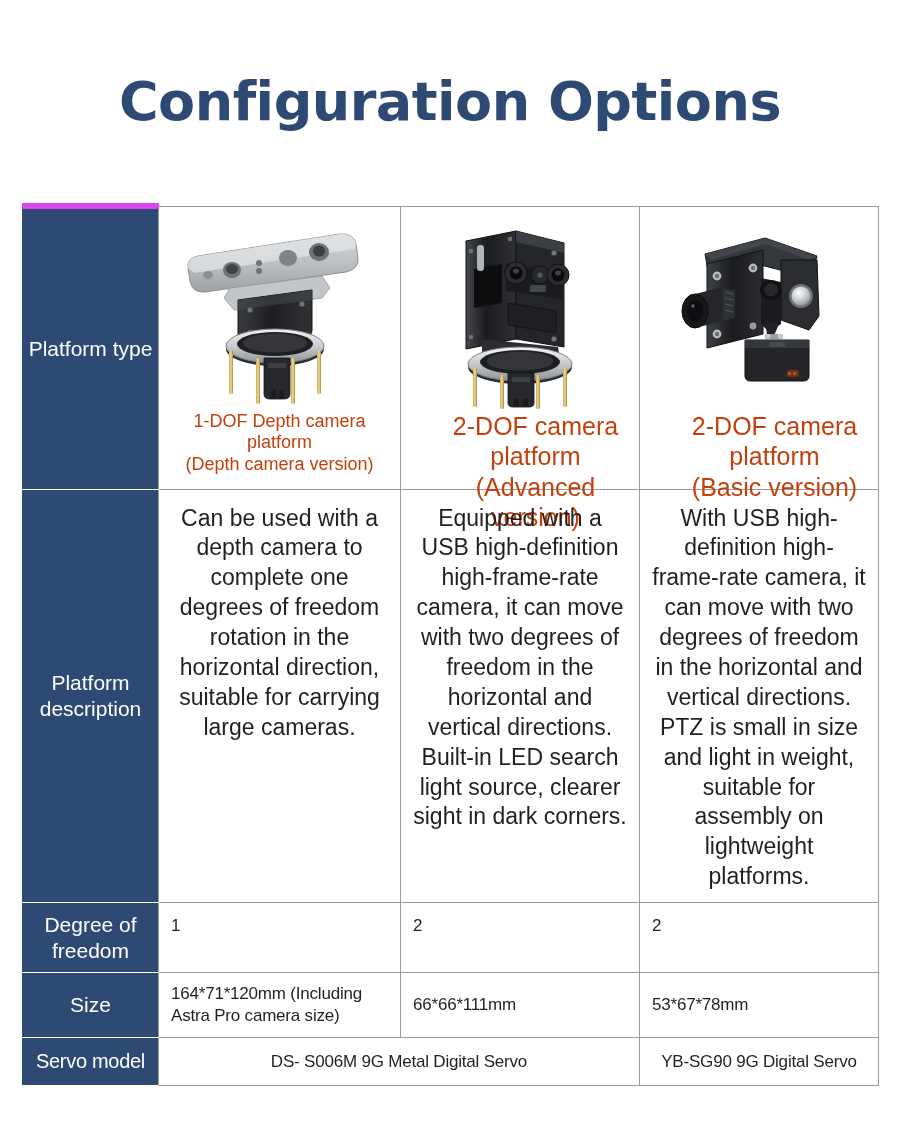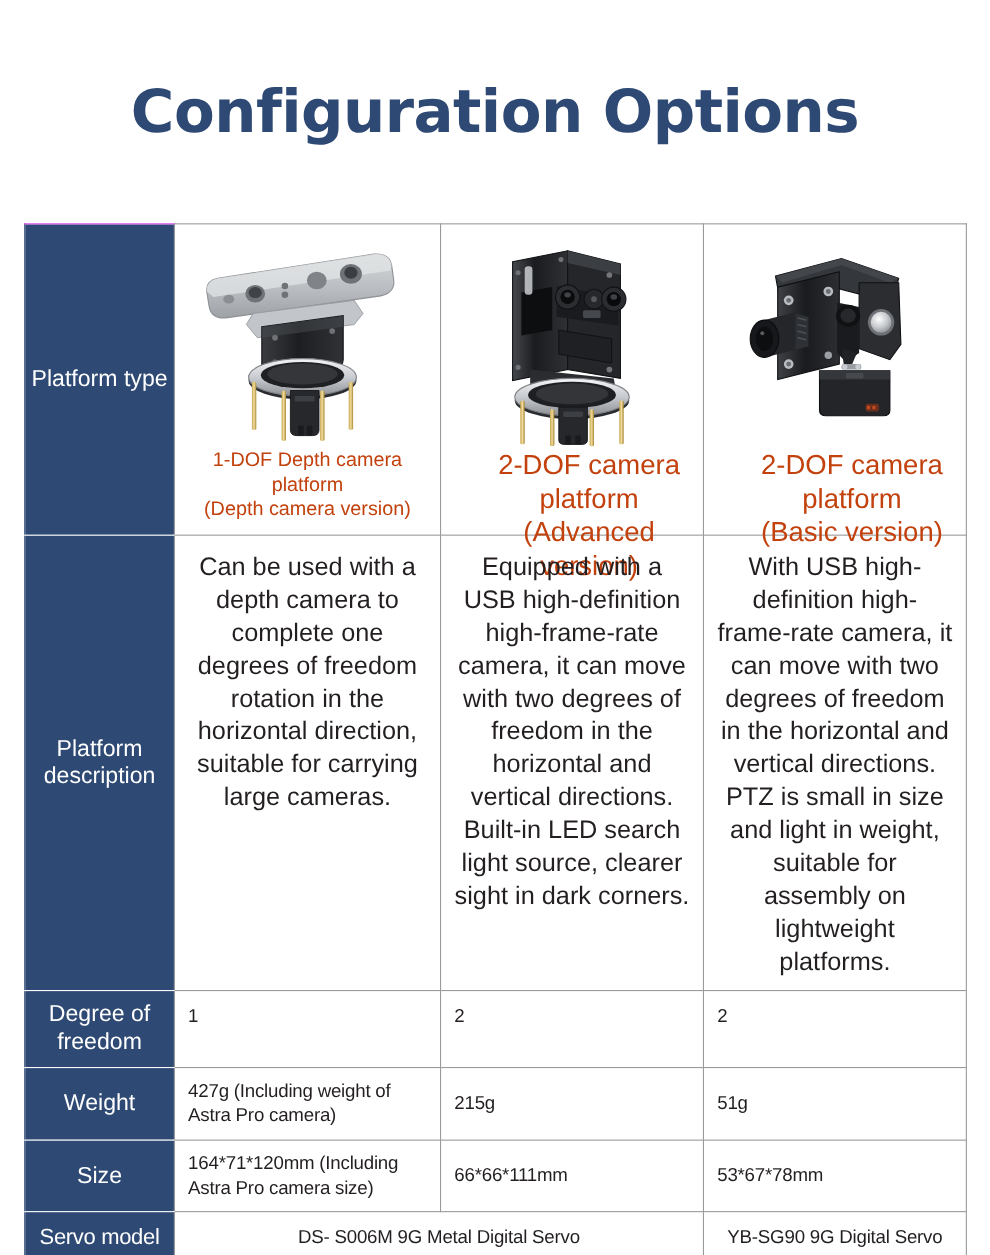--- a/index.html
+++ b/index.html
@@ -68,21 +68,21 @@
     color: #ffffff;
     text-align: center;
     font-size: 21px;
     line-height: 1.22;
     padding: 4px 4px;
     border-left: 1px solid #2e4a74;
     border-right: 1px solid #9a9a9a;
     border-top: 1px solid #ffffff;
     border-bottom: 1px solid #ffffff;
   }
-  td.label-cell.first { border-top: 1px solid #d946ef; }
+  td.label-cell.first { border-top: 6px solid #d946ef; }
   td.label-cell.last  { border-bottom: 1px solid #2e4a74; }
   td.label-cell.narrow-text { font-size: 20px; letter-spacing: -0.3px; }
 
   
   td.body-cell {
     font-size: 17.5px;
     line-height: 1.28;
     padding: 10px 12px;
     vertical-align: middle;
     text-align: left;
@@ -378,26 +378,20 @@
       </tr>
 
       <tr style="height:70px;">
         <td class="label-cell">Degree of freedom</td>
         <td class="body-cell compact top-align" style="padding-top:12px;">1</td>
         <td class="body-cell compact top-align" style="padding-top:12px;">2</td>
         <td class="body-cell compact top-align" style="padding-top:12px;">2</td>
       </tr>
 
 
-      <tr style="height:66px;">
-        <td class="label-cell">Weight</td>
-        <td class="body-cell compact">427g (Including weight of Astra Pro camera)</td>
-        <td class="body-cell compact">215g</td>
-        <td class="body-cell compact">51g</td>
-      </tr>
 
       <tr style="height:65px;">
         <td class="label-cell">Size</td>
         <td class="body-cell compact">164*71*120mm (Including Astra Pro camera size)</td>
         <td class="body-cell compact">66*66*111mm</td>
         <td class="body-cell compact">53*67*78mm</td>
       </tr>
 
       <tr style="height:48px;">
         <td class="label-cell narrow-text">Servo model</td>

